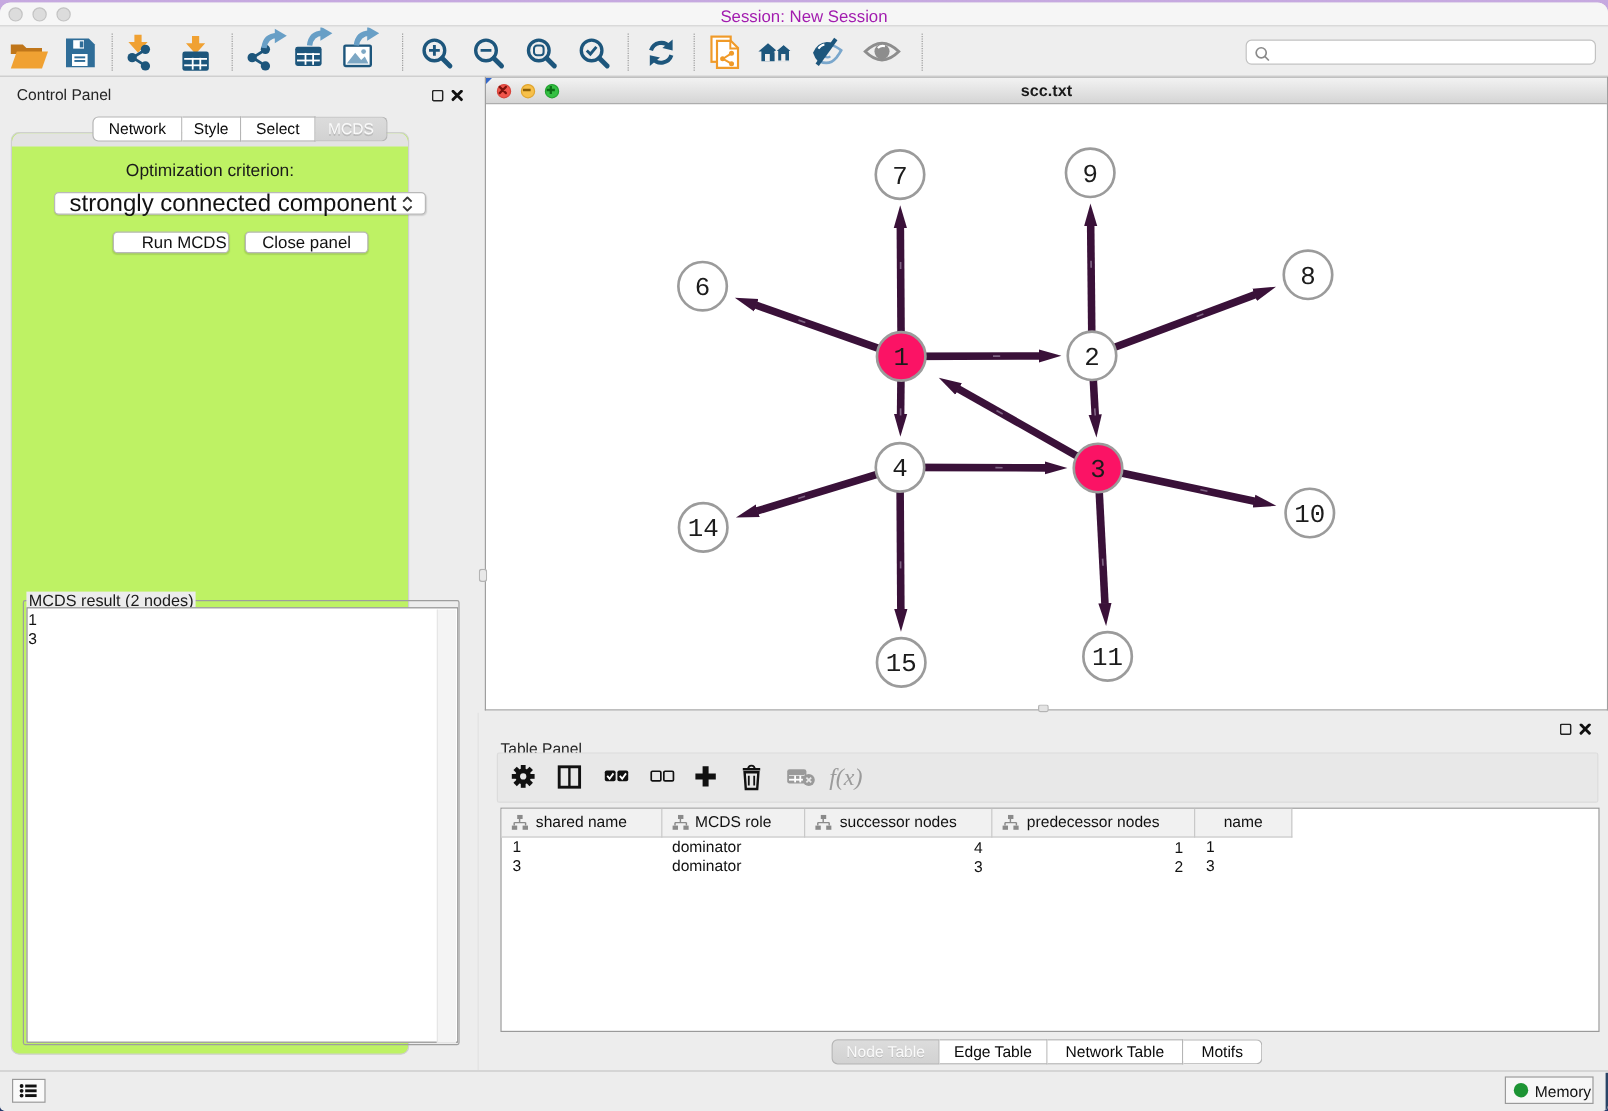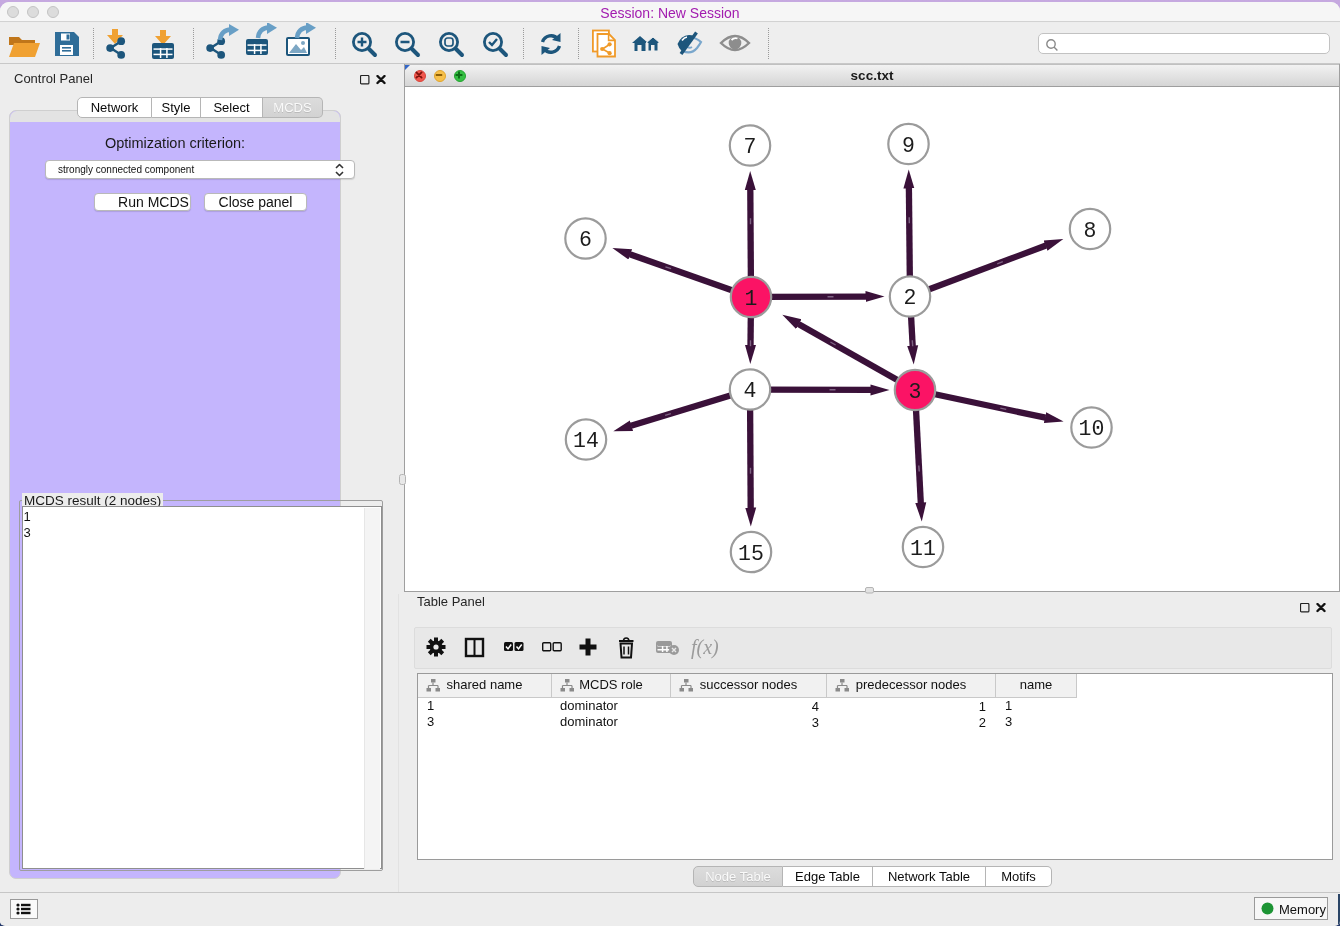--- a/index.html
+++ b/index.html
@@ -14,37 +14,37 @@
 #toolbar{position:absolute;top:21px;left:0;width:100%;height:41px;background:#eeeeee;border-bottom:1px solid #c8c8c8;}
 .tsep{position:absolute;top:5px;height:31px;width:0;border-left:1px dotted #9a9a9a;}
 #search{position:absolute;left:1038px;top:10px;width:292px;height:21px;background:#fff;border:1px solid #c2c2c2;border-radius:5px;}
 
 #cptitle{position:absolute;left:14px;top:69px;font-size:13px;color:#262626;}
 .tabs{position:absolute;display:flex;height:38px;z-index:5;}
 .tab{height:21px;line-height:20px;font-size:13px;color:#0a0a0a;background:#fff;border:1px solid #b5b5b5;border-left:none;padding:0;text-align:center;}
 .tab.first{border-left:1px solid #b5b5b5;border-radius:5px 0 0 5px;}
 .tab.last{border-radius:0 5px 5px 0;}
 .tab.sel{background:linear-gradient(#dcdcdc,#d2d2d2);color:#fafafa;text-shadow:0 1px 0 #bbb;}
-#cpanel{position:absolute;left:9px;top:108px;width:332px;height:769px;background:#c4b5fd;border:1px solid #cfcfcf;border-radius:7px;}
+#cpanel{position:absolute;left:9px;top:108px;width:332px;height:769px;background:#bef264;border:1px solid #cfcfcf;border-radius:7px;}
 #optlabel{position:absolute;left:0;top:24px;width:100%;text-align:center;font-size:14.5px;color:#1a1a1a;}
-#dropdown{position:absolute;left:35px;top:49px;width:310px;height:19px;background:#fff;border:1px solid #b9b9b9;border-radius:4px;box-shadow:0 1px 1px rgba(0,0,0,.12);font-size:10px;color:#111;line-height:18px;padding-left:12px;}
+#dropdown{position:absolute;left:35px;top:49px;width:310px;height:19px;background:#fff;border:1px solid #b9b9b9;border-radius:4px;box-shadow:0 1px 1px rgba(0,0,0,.12);font-size:20px;color:#111;line-height:18px;padding-left:12px;}
 .btn{position:absolute;top:82px;height:18px;background:#fff;border:1px solid #b9b9b9;border-radius:4px;box-shadow:0 1px 1px rgba(0,0,0,.12);font-size:14px;color:#111;line-height:17px;text-align:center;}
 #fieldset{position:absolute;left:9px;top:389px;width:364px;height:371px;border:1px solid #9e9e9e;border-radius:2px;}
 #fslegend{position:absolute;left:2px;top:-8px;background:#ececec;font-size:13.5px;color:#1a1a1a;padding:0 2px;}
 #fswhite{position:absolute;left:1.5px;top:5px;width:360px;height:363px;background:#fff;border:1px solid #8f8f8f;font-size:13px;color:#111;line-height:16px;padding:2px 0 0 1px;}
 #fsscroll{position:absolute;right:1px;top:1px;width:16px;height:361px;background:#f4f4f4;border-left:1px solid #e6e6e6;}
 
 #netwin{position:absolute;left:404px;top:62px;width:936px;height:528px;border:1px solid #9f9f9f;border-top:none;}
 #nettb{position:absolute;left:0;top:0;width:100%;height:23px;background:linear-gradient(#f2f2f2,#d5d5d5);border-top:1px solid #c0c0c0;border-bottom:1px solid #9e9e9e;}
 .wb{position:absolute;top:5px;width:12px;height:12px;border-radius:50%;}
 .wb svg{position:absolute;left:-1px;top:-1px;display:block;}
 #nettitle{position:absolute;top:3px;left:0;width:100%;text-align:center;font-size:13.5px;font-weight:bold;color:#1a1a1a;}
 #canvas{position:absolute;left:0;top:23px;width:934px;height:504px;background:#fff;}
 
-#tptitle{position:absolute;left:417px;top:592px;font-size:13px;color:#262626;}
+#tptitle{position:absolute;left:417px;top:614px;font-size:13px;color:#262626;}
 #tptoolbar{position:absolute;left:414px;top:625px;width:918px;height:42px;background:#e8e8e8;border:1px solid #dcdcdc;border-radius:2px;}
 #tablebox{position:absolute;left:417px;top:671px;width:916px;height:187px;background:#fff;border:1px solid #9a9a9a;}
 #thead{position:absolute;left:0;top:0;width:659px;height:24px;background:#f1f1f1;border-bottom:1px solid #c9c9c9;}
 .th{position:absolute;top:0;height:24px;border-right:1px solid #c9c9c9;font-size:13px;color:#111;text-align:center;line-height:21px;}
 .hicon{position:absolute;top:5px;}
 .td{position:absolute;font-size:13px;color:#111;height:16px;line-height:16px;}
 
 #statusbar{position:absolute;left:0;top:890px;width:100%;height:33px;background:#ededed;border-top:1px solid #c6c6c6;}
 #memorybtn{position:absolute;left:1254px;top:895px;width:74px;height:23px;background:#f7f7f7;border:1px solid #9a9a9a;font-size:13px;color:#111;}
 #listbtn{position:absolute;left:10px;top:897px;width:28px;height:20px;background:#fafafa;border:1px solid #999;}

